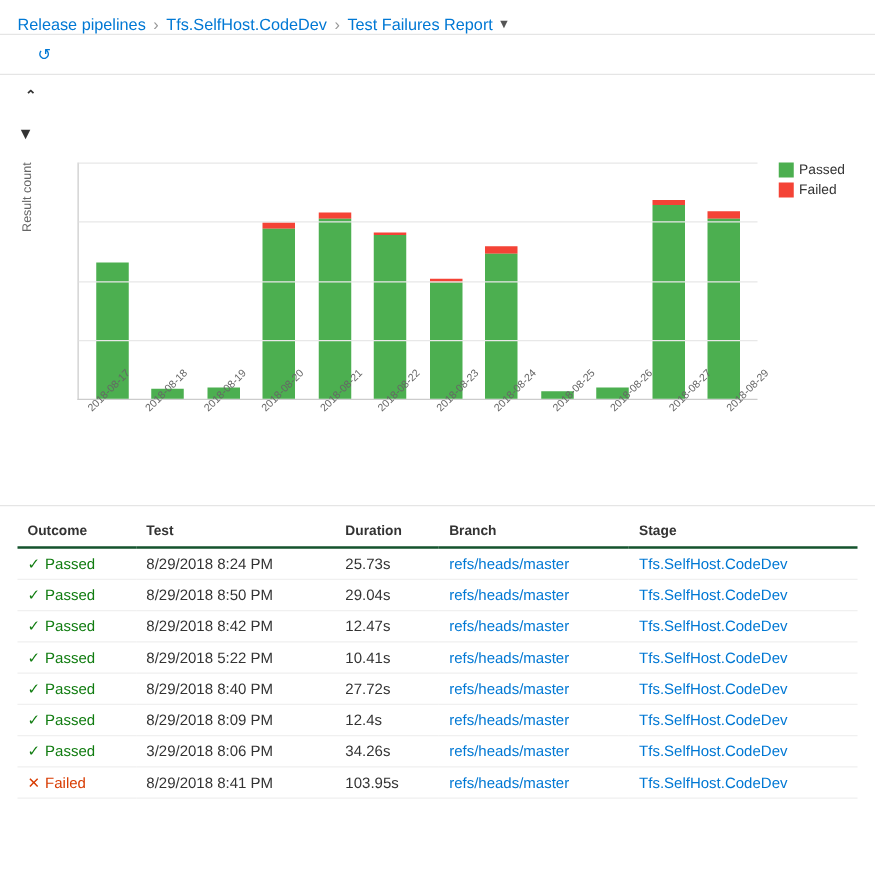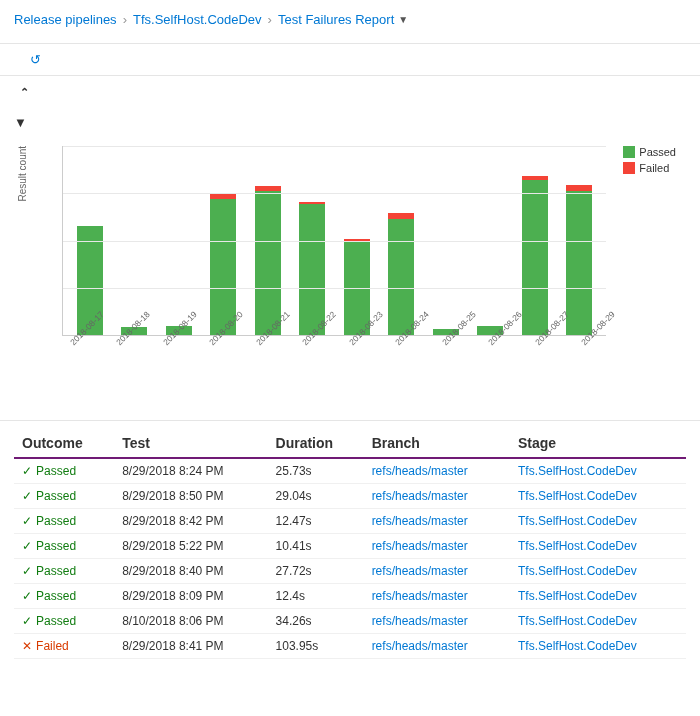--- a/index.html
+++ b/index.html
@@ -1,18 +1,18 @@
 <!DOCTYPE html>
 <html><head>
   <meta charset="utf-8">
   <style>
     * { box-sizing: border-box; margin: 0; padding: 0; }
     body { font-family: 'Segoe UI', Arial, sans-serif; font-size: 13px; color: #333; background: #fff; width: 700px; min-height: 716px; }
 
-    .header { display: flex; align-items: center; padding: 12px 14px 16px; border-bottom: 1px solid #e5e5e5; font-size: 13px; color: #555; }
+    .header { display: flex; align-items: center; padding: 12px 14px 0; border-bottom: 1px solid #e5e5e5; font-size: 13px; color: #555; }
     .header .breadcrumb-item { color: #0078d4; cursor: pointer; }
     .header .breadcrumb-sep { margin: 0 6px; color: #999; }
     .header .chevron-icon { margin-left: 4px; font-size: 10px; color: #555; }
 
     .subheader { display: flex; align-items: center; padding: 8px 14px; border-bottom: 1px solid #e5e5e5; font-size: 13px; }
     .subheader .pipeline-name { color: #333; font-weight: 400; }
     .subheader .separator { margin: 0 8px; color: #ccc; }
     .back-btn { display: flex; align-items: center; color: #0078d4; cursor: pointer; background: none; border: none; font-size: 13px; padding: 0; }
     .back-btn .back-icon { margin-right: 4px; }
 
@@ -25,21 +25,21 @@
 
     .chart-area { position: relative; height: 260px; margin-left: 10px; }
     .chart-legend { position: absolute; top: 0; right: 10px; display: flex; flex-direction: column; gap: 4px; }
     .legend-item { display: flex; align-items: center; font-size: 11px; }
     .legend-color { width: 12px; height: 12px; margin-right: 4px; }
 
     .divider { height: 1px; background: #e5e5e5; margin: 8px 0; }
 
     .table-section { padding: 0 14px; }
     .table { width: 100%; border-collapse: collapse; }
-    .table th { text-align: left; font-size: 14px; font-weight: 600; color: #333; padding: 6px 8px; border-bottom: 2px solid #701a75; }
+    .table th { text-align: left; font-size: 11px; font-weight: 600; color: #333; padding: 6px 8px; border-bottom: 2px solid #14532d; }
     .table td { padding: 5px 8px; font-size: 12px; border-bottom: 1px solid #f0f0f0; vertical-align: middle; }
   </style>
 </head>
 <body>
 
 <div>
   <div class="header">
     <span class="breadcrumb-item">Release pipelines</span>
     <span class="breadcrumb-sep">›</span>
     <span class="breadcrumb-item">Tfs.SelfHost.CodeDev</span>
@@ -247,21 +247,21 @@
     <td><span style="color:#0078d4;">refs/heads/master</span></td>
     <td><span style="color:#0078d4;">Tfs.SelfHost.CodeDev</span></td>
   </tr>
         <tr>
     <td>
       <div style="display:flex;align-items:center;gap:4px;">
         <span style="color:#107c10;font-size:12px;">✓</span>
         <span style="color:#107c10;">Passed</span>
       </div>
     </td>
-    <td>8/10/2018 8:06 PM</td>
+    <td>3/29/2018 8:06 PM</td>
     <td>34.26s</td>
     <td><span style="color:#0078d4;">refs/heads/master</span></td>
     <td><span style="color:#0078d4;">Tfs.SelfHost.CodeDev</span></td>
   </tr>
         <tr>
     <td>
       <div style="display:flex;align-items:center;gap:4px;">
         <span style="color:#d83b01;font-size:12px;">✕</span>
         <span style="color:#d83b01;">Failed</span>
       </div>

